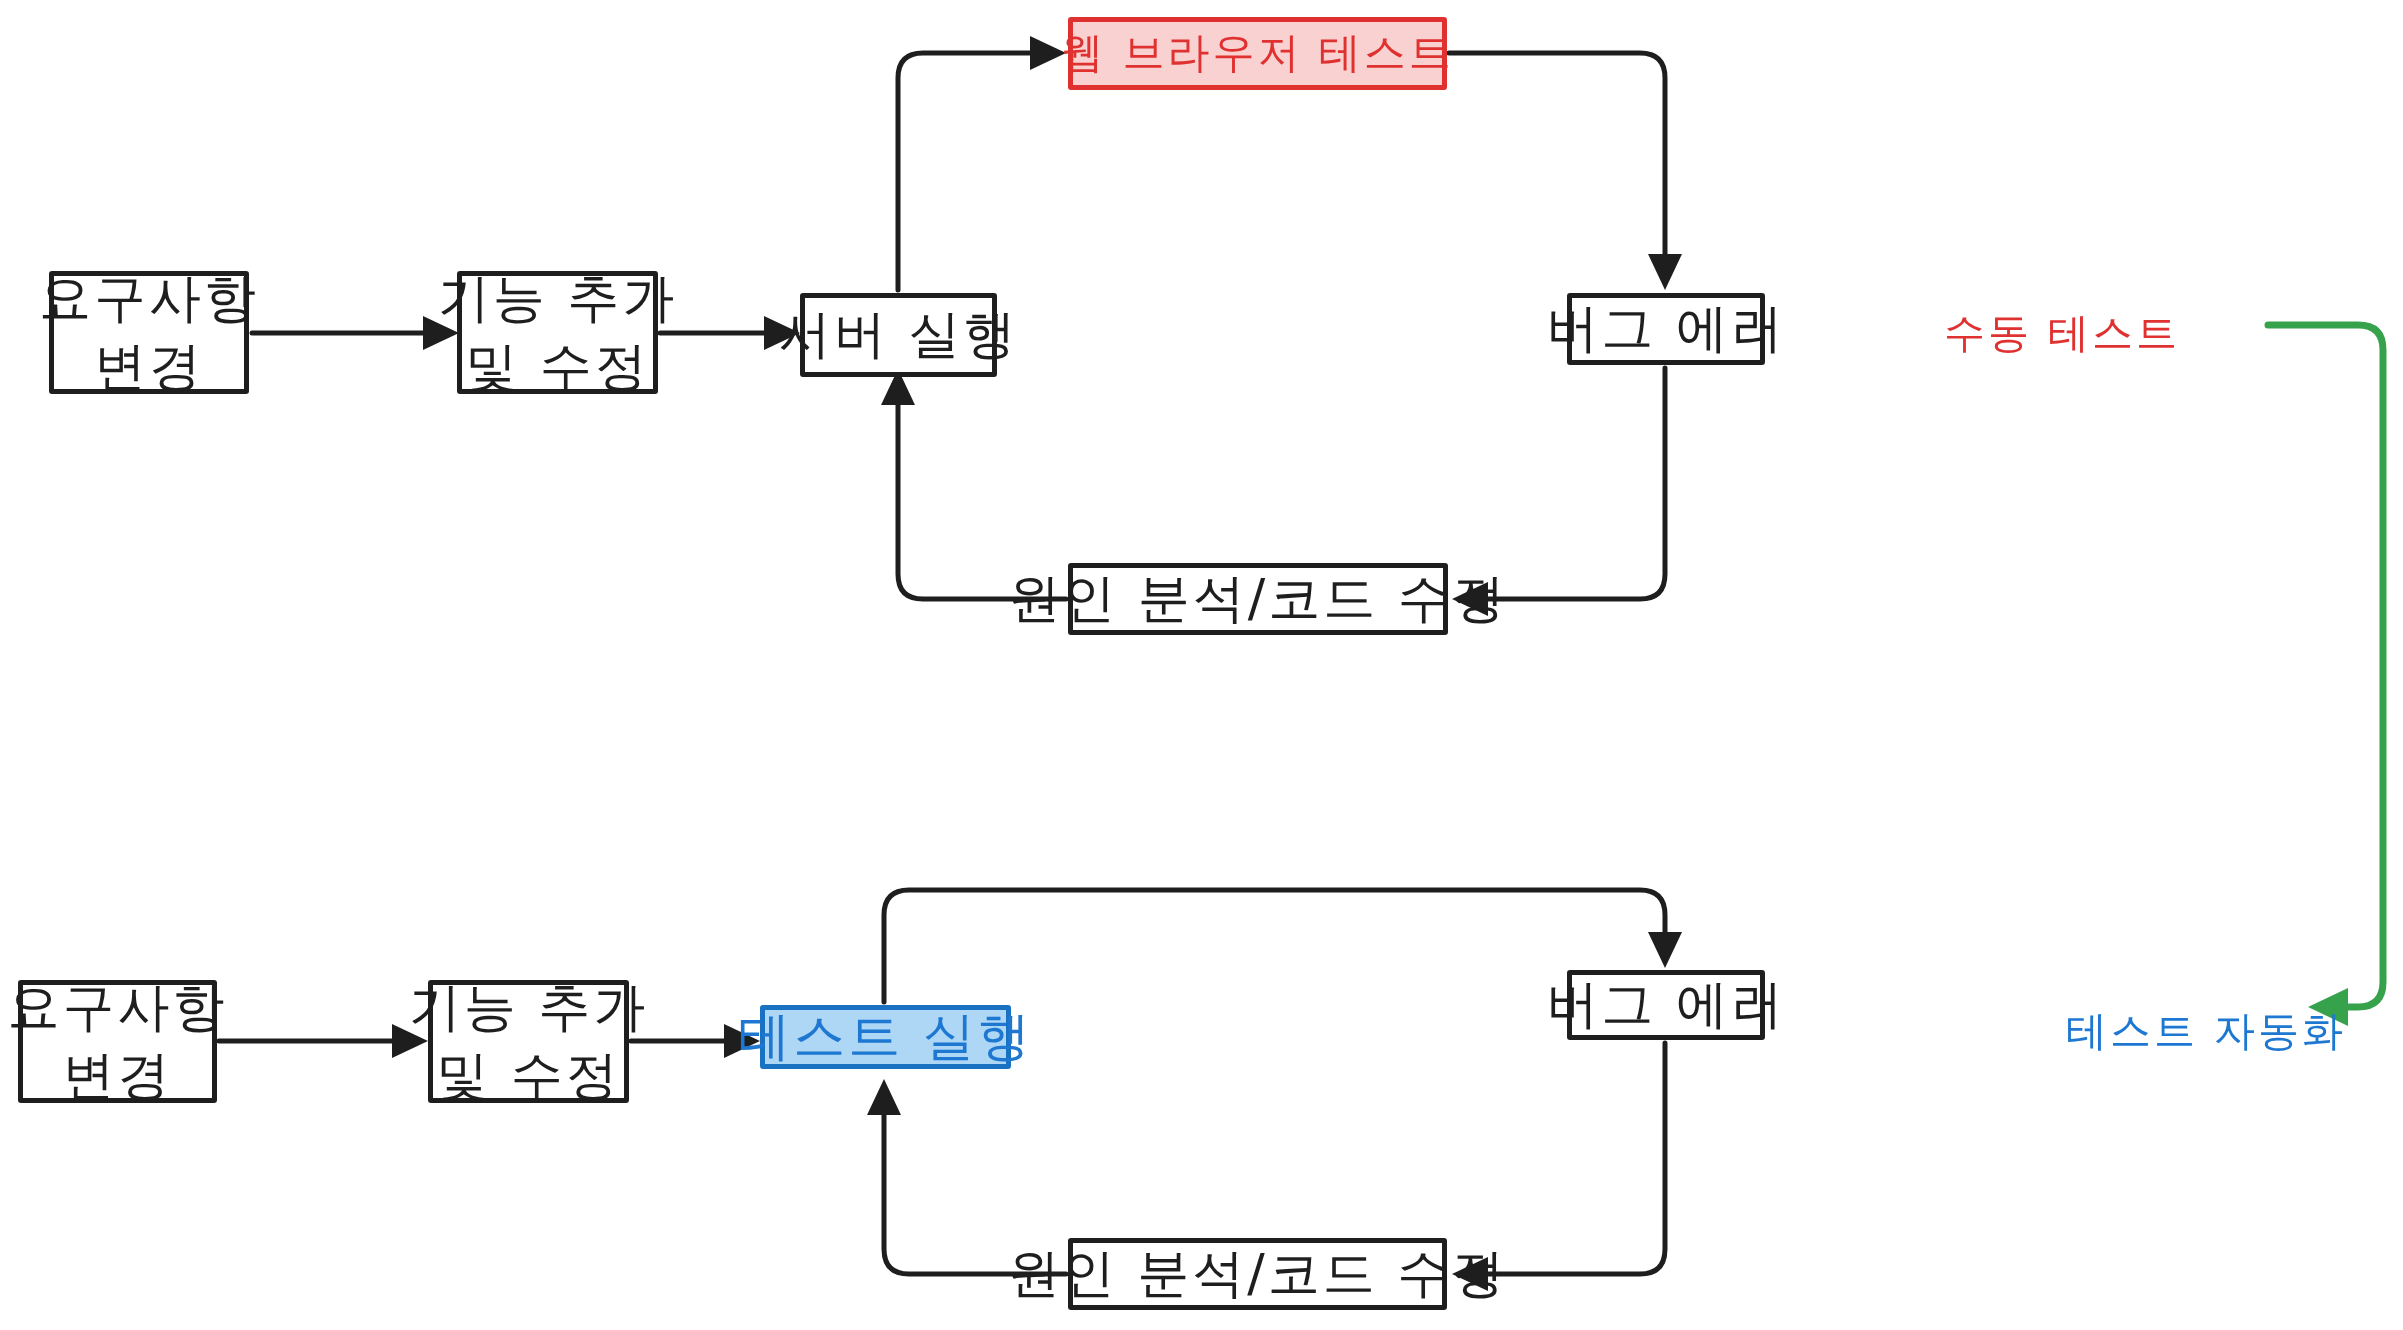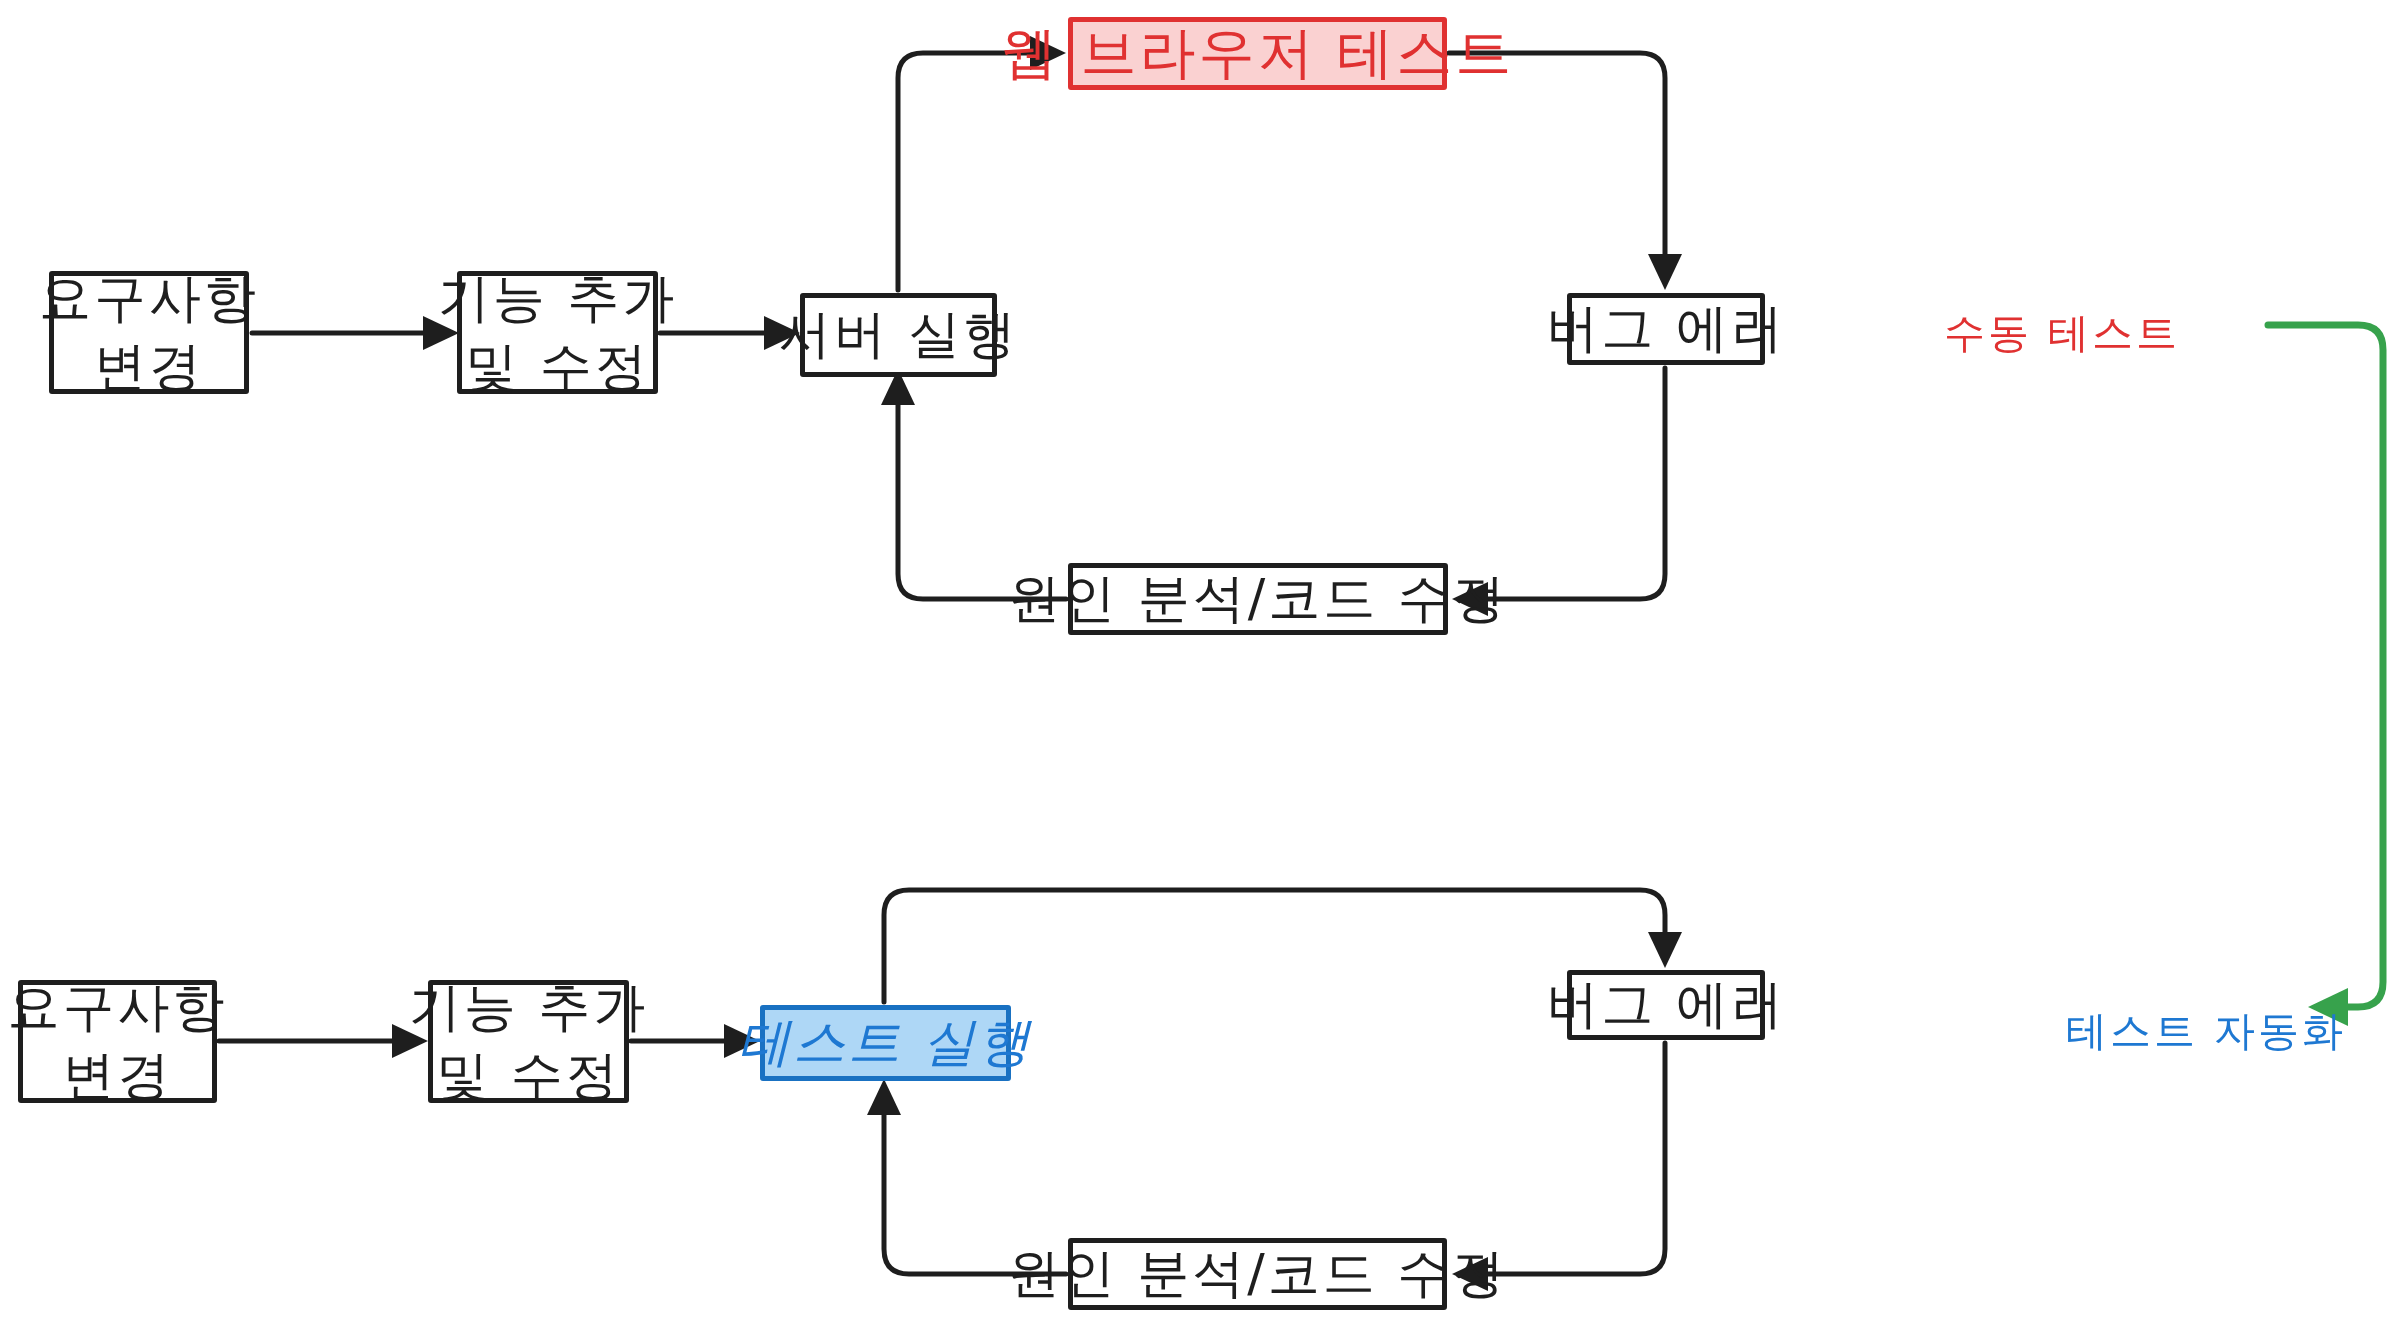--- a/index.html
+++ b/index.html
@@ -36,21 +36,21 @@
     font-size: 52px;
     font-weight: 500;
     letter-spacing: 3px;
     line-height: 1.3;
     white-space: nowrap;
   }
   .node.red {
     border-color: #e03131;
     background: #fad1d1;
     color: #e03131;
-    font-size: 56px;
+    font-size: 42px;
   }
   .node.blue {
     border-color: #1971c2;
     background: #aed7f6;
     color: #1e78d2;
   }
   .floating-label {
     position: absolute;
     font-size: 41px;
     font-weight: 500;
@@ -138,21 +138,21 @@
   <div class="node" style="left:18px; top:980px; width:199px; height:123px;">
     <span>요구사항</span>
     <span>변경</span>
   </div>
 
   <div class="node" style="left:428px; top:980px; width:201px; height:123px;">
     <span>기능 추가</span>
     <span>및 수정</span>
   </div>
 
-  <div class="node blue" style="left:760px; top:1005px; width:251px; height:76px;font-style:italic;">
+  <div class="node blue" style="left:760px; top:1005px; width:251px; height:64px;">
     <span>테스트 실행</span>
   </div>
 
   <div class="node" style="left:1567px; top:970px; width:198px; height:70px;">
     <span>버그 에러</span>
   </div>
 
   <div class="node" style="left:1068px; top:1238px; width:379px; height:72px;">
     <span>원인 분석/코드 수정</span>
   </div>

